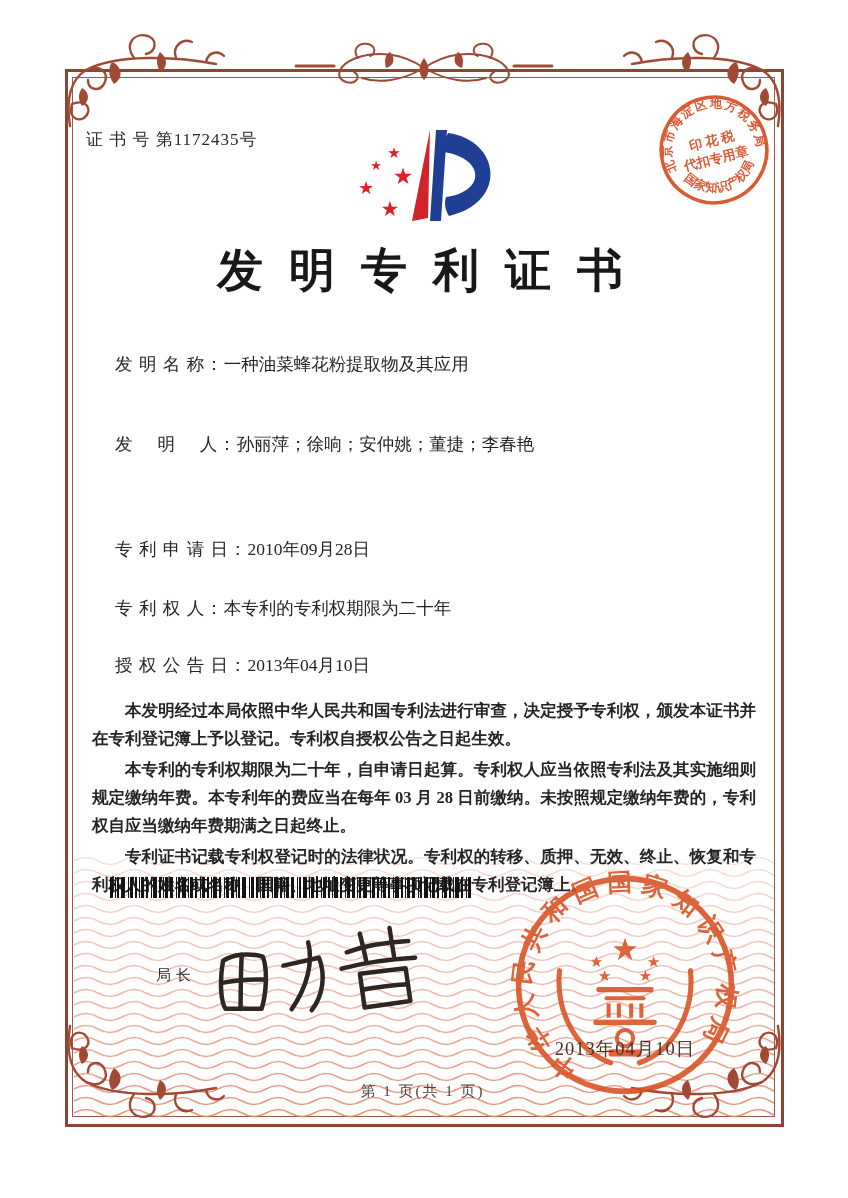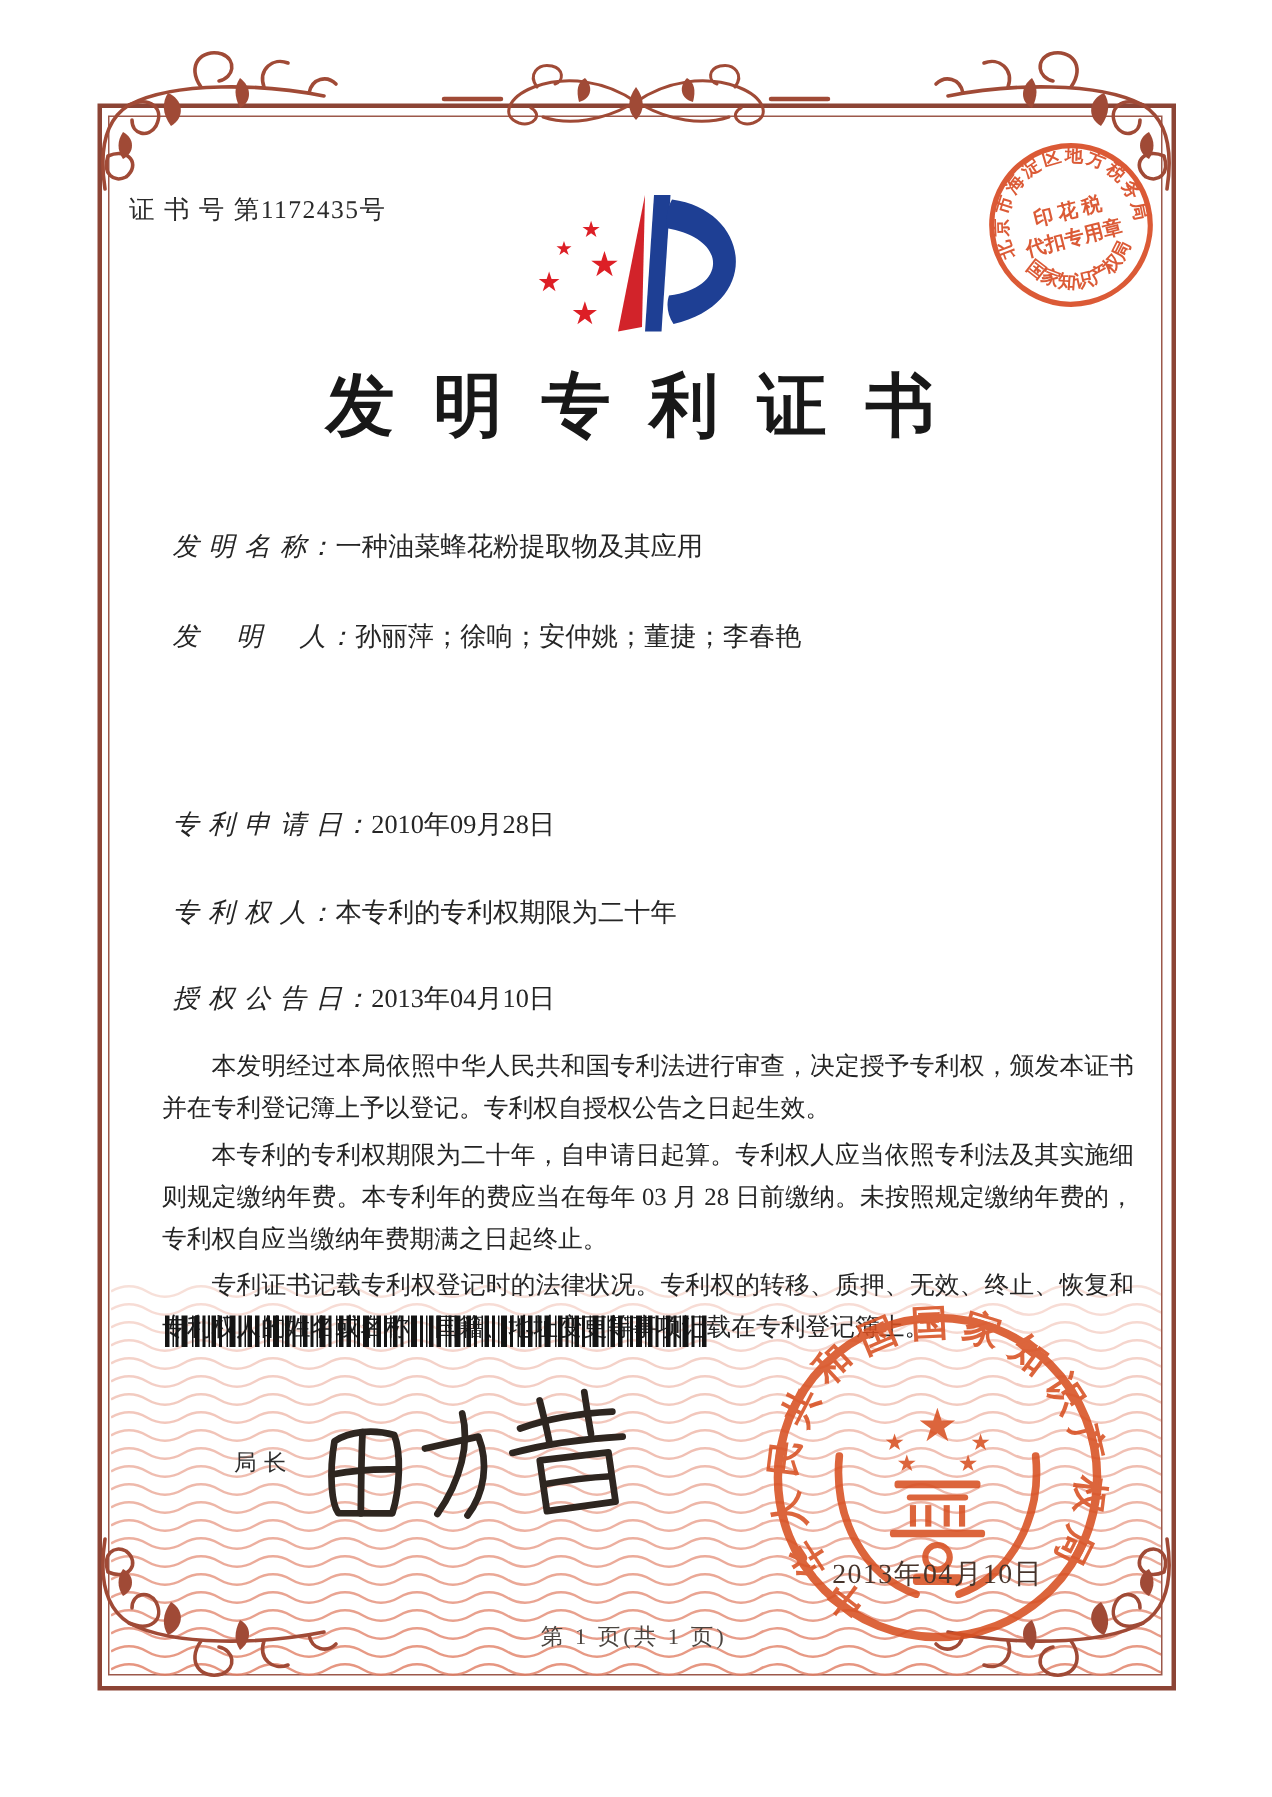--- a/index.html
+++ b/index.html
@@ -23,25 +23,25 @@
   .top-ornament{position:absolute;left:294px;top:28px;width:260px;height:76px;}
   
   .cert-no{position:absolute;left:86px;top:128px;font-size:17px;letter-spacing:1px;color:#2a2a2a;}
   .logo{position:absolute;left:348px;top:122px;width:164px;height:108px;}
   .title{position:absolute;left:0;top:240px;width:848px;text-align:center;
     font-size:46px;font-weight:bold;color:#181818;letter-spacing:26px;padding-left:18px;box-sizing:border-box;}
   
   .tax-stamp{position:absolute;left:648px;top:84px;width:132px;height:132px;transform:rotate(-14deg);opacity:.92;}
   
   .field{position:absolute;left:115px;font-size:17.5px;color:#252525;white-space:nowrap;}
-  .field .lab{letter-spacing:1px;font-style:italic;}
+  .field .lab{letter-spacing:1px;}
   
   .body-text{position:absolute;left:92px;top:697px;width:664px;font-size:16.5px;line-height:28px;
     color:#242424;text-align:justify;}
-  .body-text p{margin:0 0 3px 16px;text-indent:2em;}
+  .body-text p{margin:0 0 3px 0;text-indent:2em;font-weight:bold;}
   
   .barcode{position:absolute;left:110px;top:877px;width:368px;height:21px;display:flex;align-items:stretch;}
   .barcode span{display:block;height:100%;background:#141414;flex:none;}
   
   .director{position:absolute;left:156px;top:966px;font-size:15px;letter-spacing:5px;color:#2c2c2c;}
   .signature{position:absolute;left:210px;top:920px;width:210px;height:115px;transform:rotate(-3deg);}
   .sr-only{position:absolute;width:1px;height:1px;overflow:hidden;clip:rect(0 0 0 0);}
   
   .seal{position:absolute;left:492px;top:852px;width:266px;height:266px;opacity:.95;}
   .seal-date{position:absolute;left:492px;top:1036px;width:266px;text-align:center;
@@ -198,21 +198,21 @@
       <text x="65" y="60" text-anchor="middle" font-size="13" font-weight="bold" fill="#d94d26">印 花 税</text>
       <text x="65" y="78" text-anchor="middle" font-size="13" font-weight="bold" fill="#d94d26">代扣专用章</text>
     </svg>
   </div>
 
   <div class="title">发明专利证书</div>
 
   <div class="field" style="top:352px">
     <span class="lab">发 明 名 称：</span><span>一种油菜蜂花粉提取物及其应用</span>
   </div>
-  <div class="field" style="top:412px">
+  <div class="field" style="top:432px">
     <span class="lab">发　 明　 人：</span><span>孙丽萍；徐响；安仲姚；董捷；李春艳</span>
   </div>
   <div class="field" style="top:537px">
     <span class="lab">专 利 申 请 日：</span><span>2010年09月28日</span>
   </div>
   <div class="field" style="top:596px">
     <span class="lab">专 利 权 人：</span><span>本专利的专利权期限为二十年</span>
   </div>
   <div class="field" style="top:653px">
     <span class="lab">授 权 公 告 日：</span><span>2013年04月10日</span>

